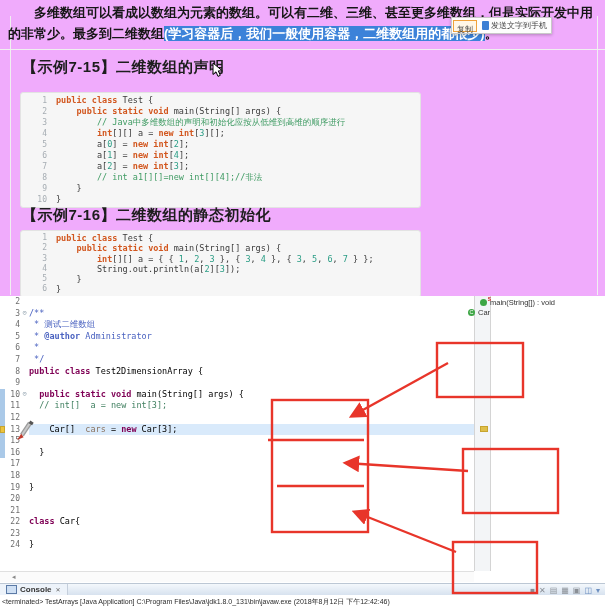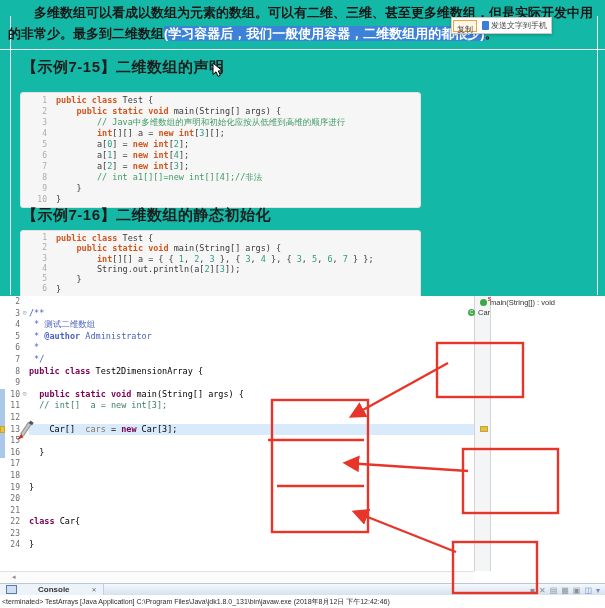--- a/index.html
+++ b/index.html
@@ -1,16 +1,16 @@
 <!DOCTYPE html>
 <html><head>
 <meta charset="utf-8">
 <style>
   html,body{margin:0;padding:0;}
-  .stage{position:relative;width:605px;height:608px;background:#14b8a6;overflow:hidden;
+  .stage{position:relative;width:605px;height:608px;background:#f0abfc;overflow:hidden;
          font-family:"Liberation Sans",sans-serif;}
 
   
   .para{position:absolute;top:3px;left:8px;width:589px;font-size:13px;font-weight:600;color:#161616;}
   .pl1{display:block;text-indent:26px;line-height:20px;white-space:nowrap;}
   .pl2{display:block;line-height:21px;white-space:nowrap;}
   .hl{background:#3c82d9;color:#fff;}
   .divider{position:absolute;top:49px;left:0;width:605px;border-top:1px solid #f0f0f0;}
   .frame{position:absolute;top:16px;left:10px;width:586px;height:279px;
          border-left:1px solid #f0f0f0;border-right:1px solid #f0f0f0;}
@@ -68,21 +68,21 @@
   .oi{width:7px;height:7px;border-radius:50%;display:inline-block;position:relative;flex:none;background:#3da645;}
   .oi-static-method::after{content:"S";position:absolute;top:-4px;right:-4px;font-size:5px;color:#c22;font-weight:bold;}
   .oi-class::after{content:"C";position:absolute;top:0px;left:1.5px;font-size:5.5px;line-height:7px;color:#fff;}
 
   .hscroll{position:absolute;top:275px;left:0;width:474px;height:10px;border-top:1px solid #e0e0e0;background:#fbfbfb;}
   .harr{position:absolute;left:12px;top:1px;font-size:7px;color:#888;line-height:8px;}
 
   .cbar{position:absolute;top:287px;left:0;width:605px;height:12px;
         background:linear-gradient(#f4f8fc,#d7e2ef);border-top:1px solid #bcc7d4;
         display:flex;align-items:center;box-sizing:border-box;}
-  .ctab{display:flex;align-items:center;gap:21px;padding:0 6px;height:11px;background:#edf3fa;
+  .ctab{display:flex;align-items:center;gap:3px;padding:0 6px;height:11px;background:#edf3fa;
         border-right:1px solid #c5cfdc;font-size:8px;font-weight:bold;color:#333;}
   .cico{width:9px;height:7px;background:#cfe0f4;border:1px solid #5b7aa6;display:inline-block;flex:none;}
   .cx{font-size:6px;color:#666;margin-left:1px;font-weight:normal;}
   .ctools{position:absolute;right:5px;top:2px;display:flex;gap:4px;}
   .ctools span{font-size:8px;color:#8a8f96;line-height:9px;}
   .ctools span.blue{color:#6d8fc0;}
   .cstatus{position:absolute;top:301px;left:2px;width:601px;font-size:7px;color:#2b2b2b;white-space:nowrap;overflow:hidden;}
 
   
   .overlay{position:absolute;left:0;top:0;pointer-events:none;z-index:9;}

